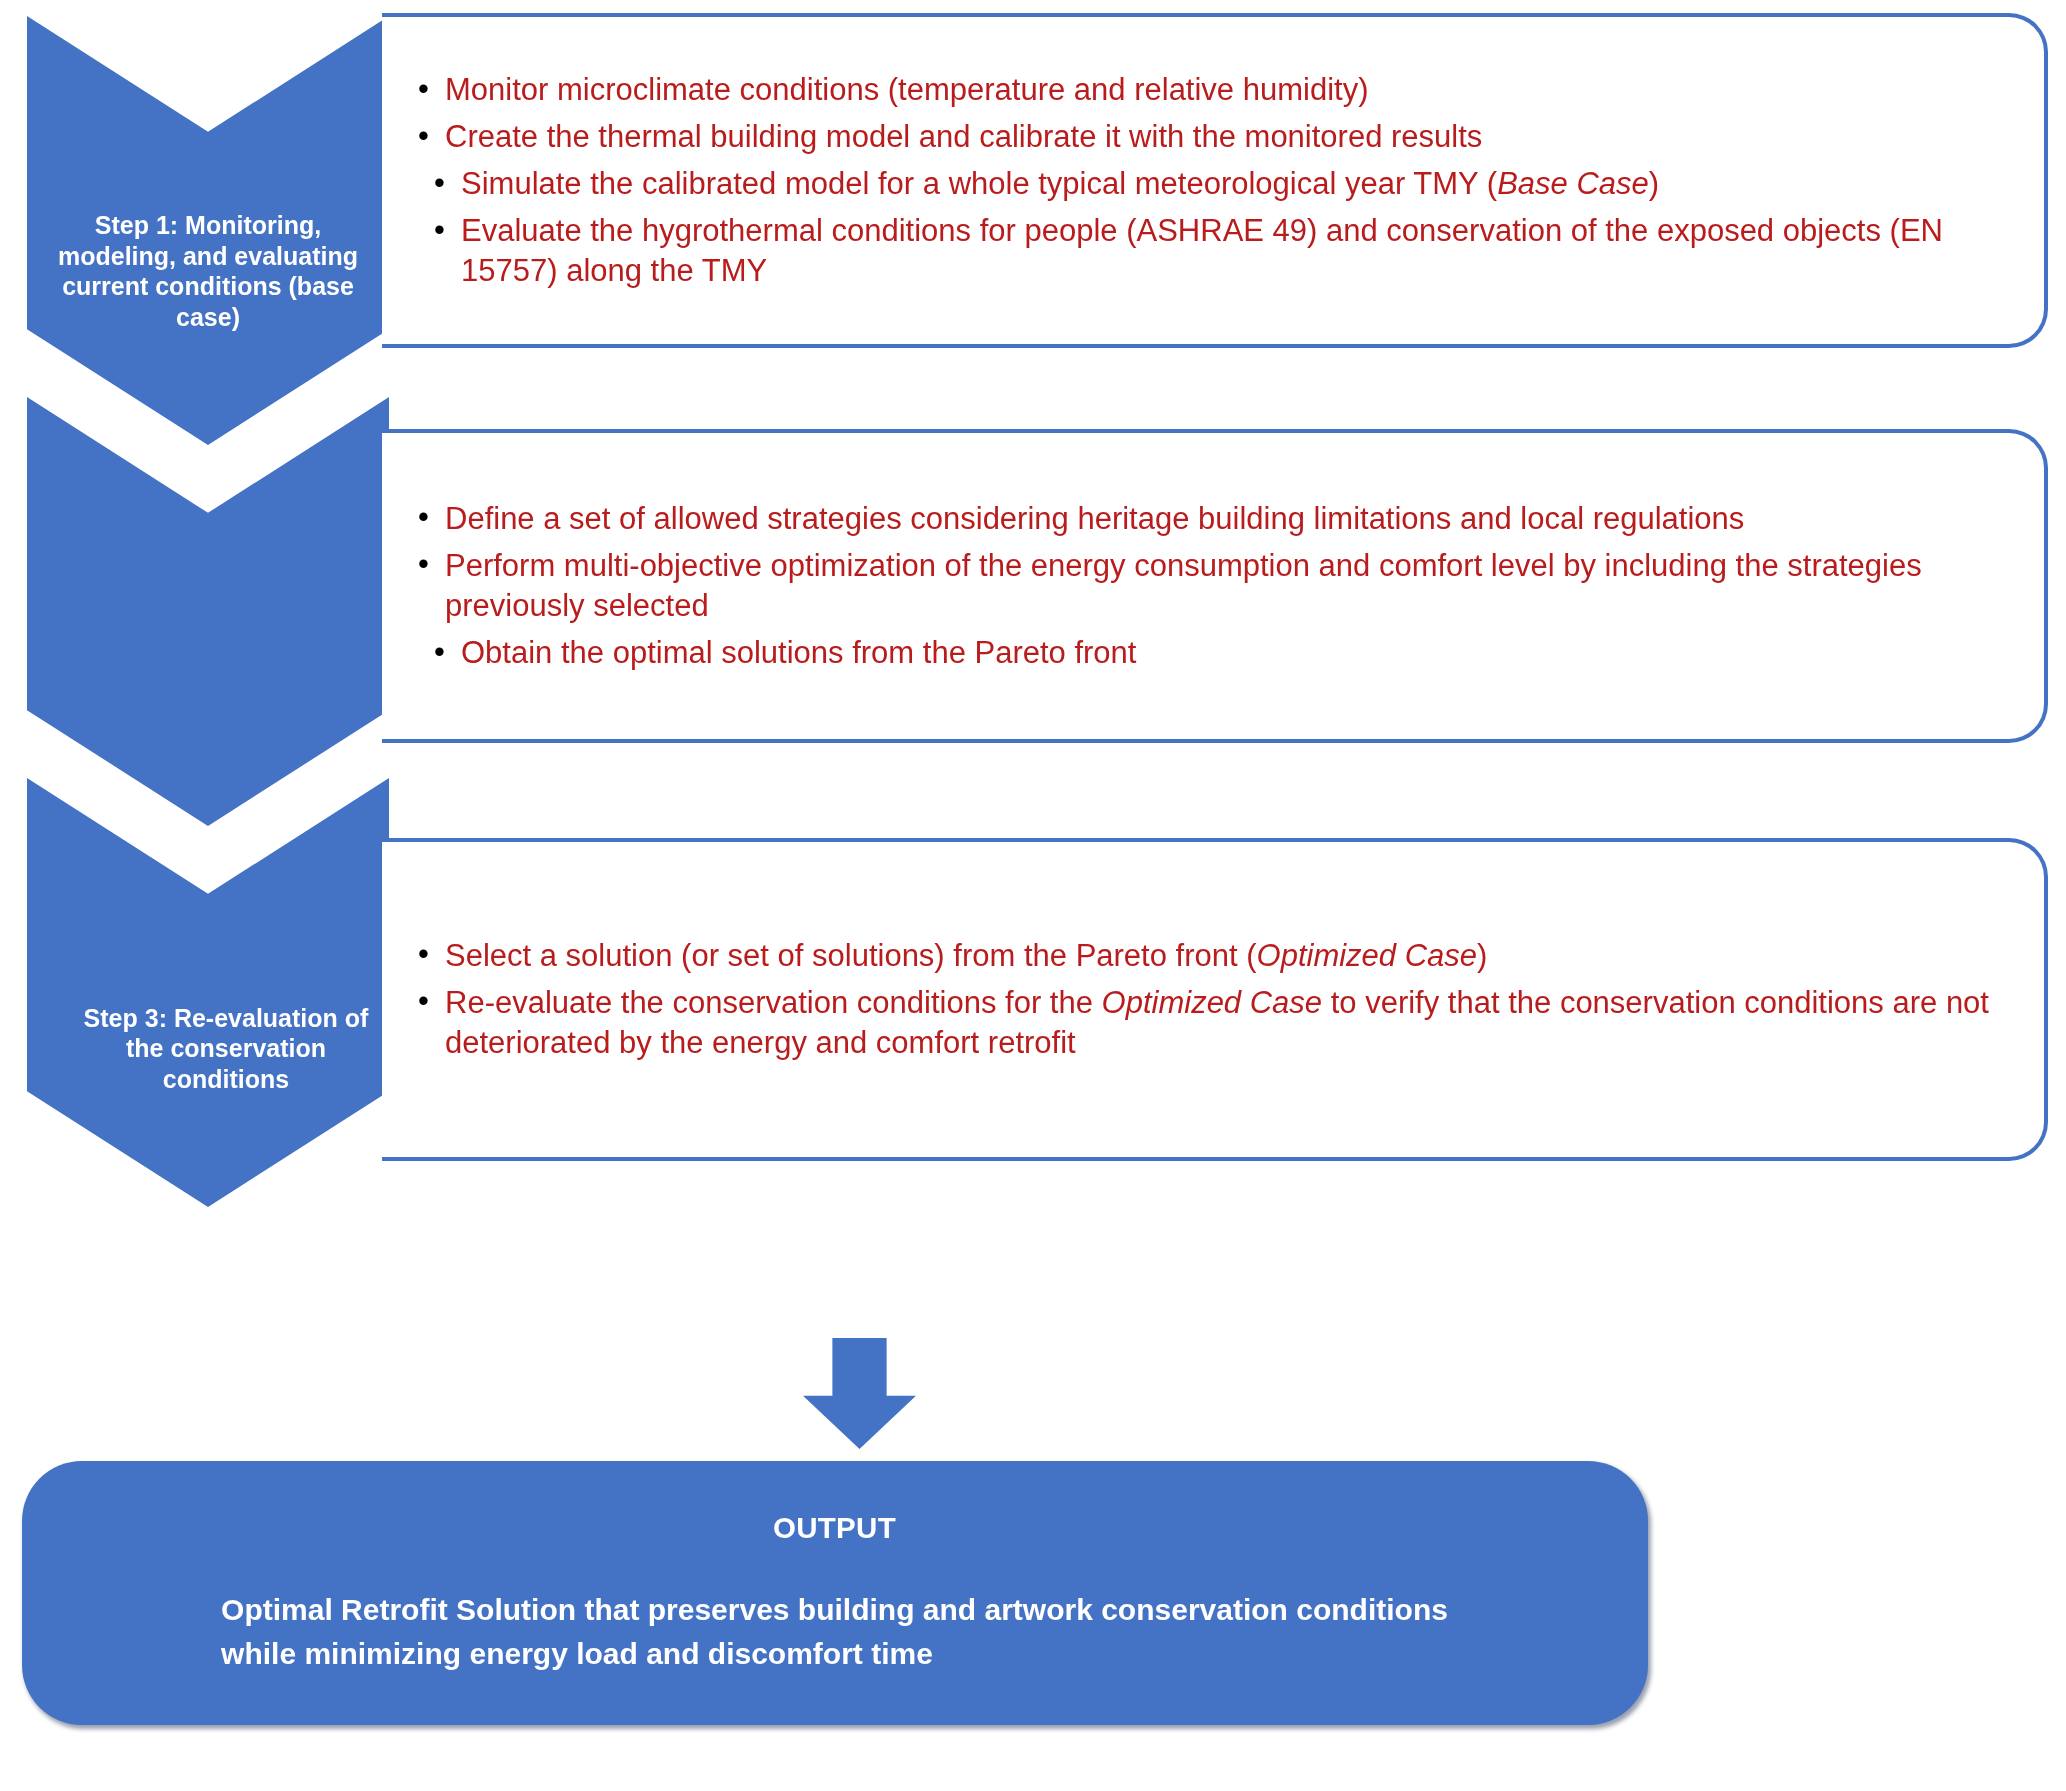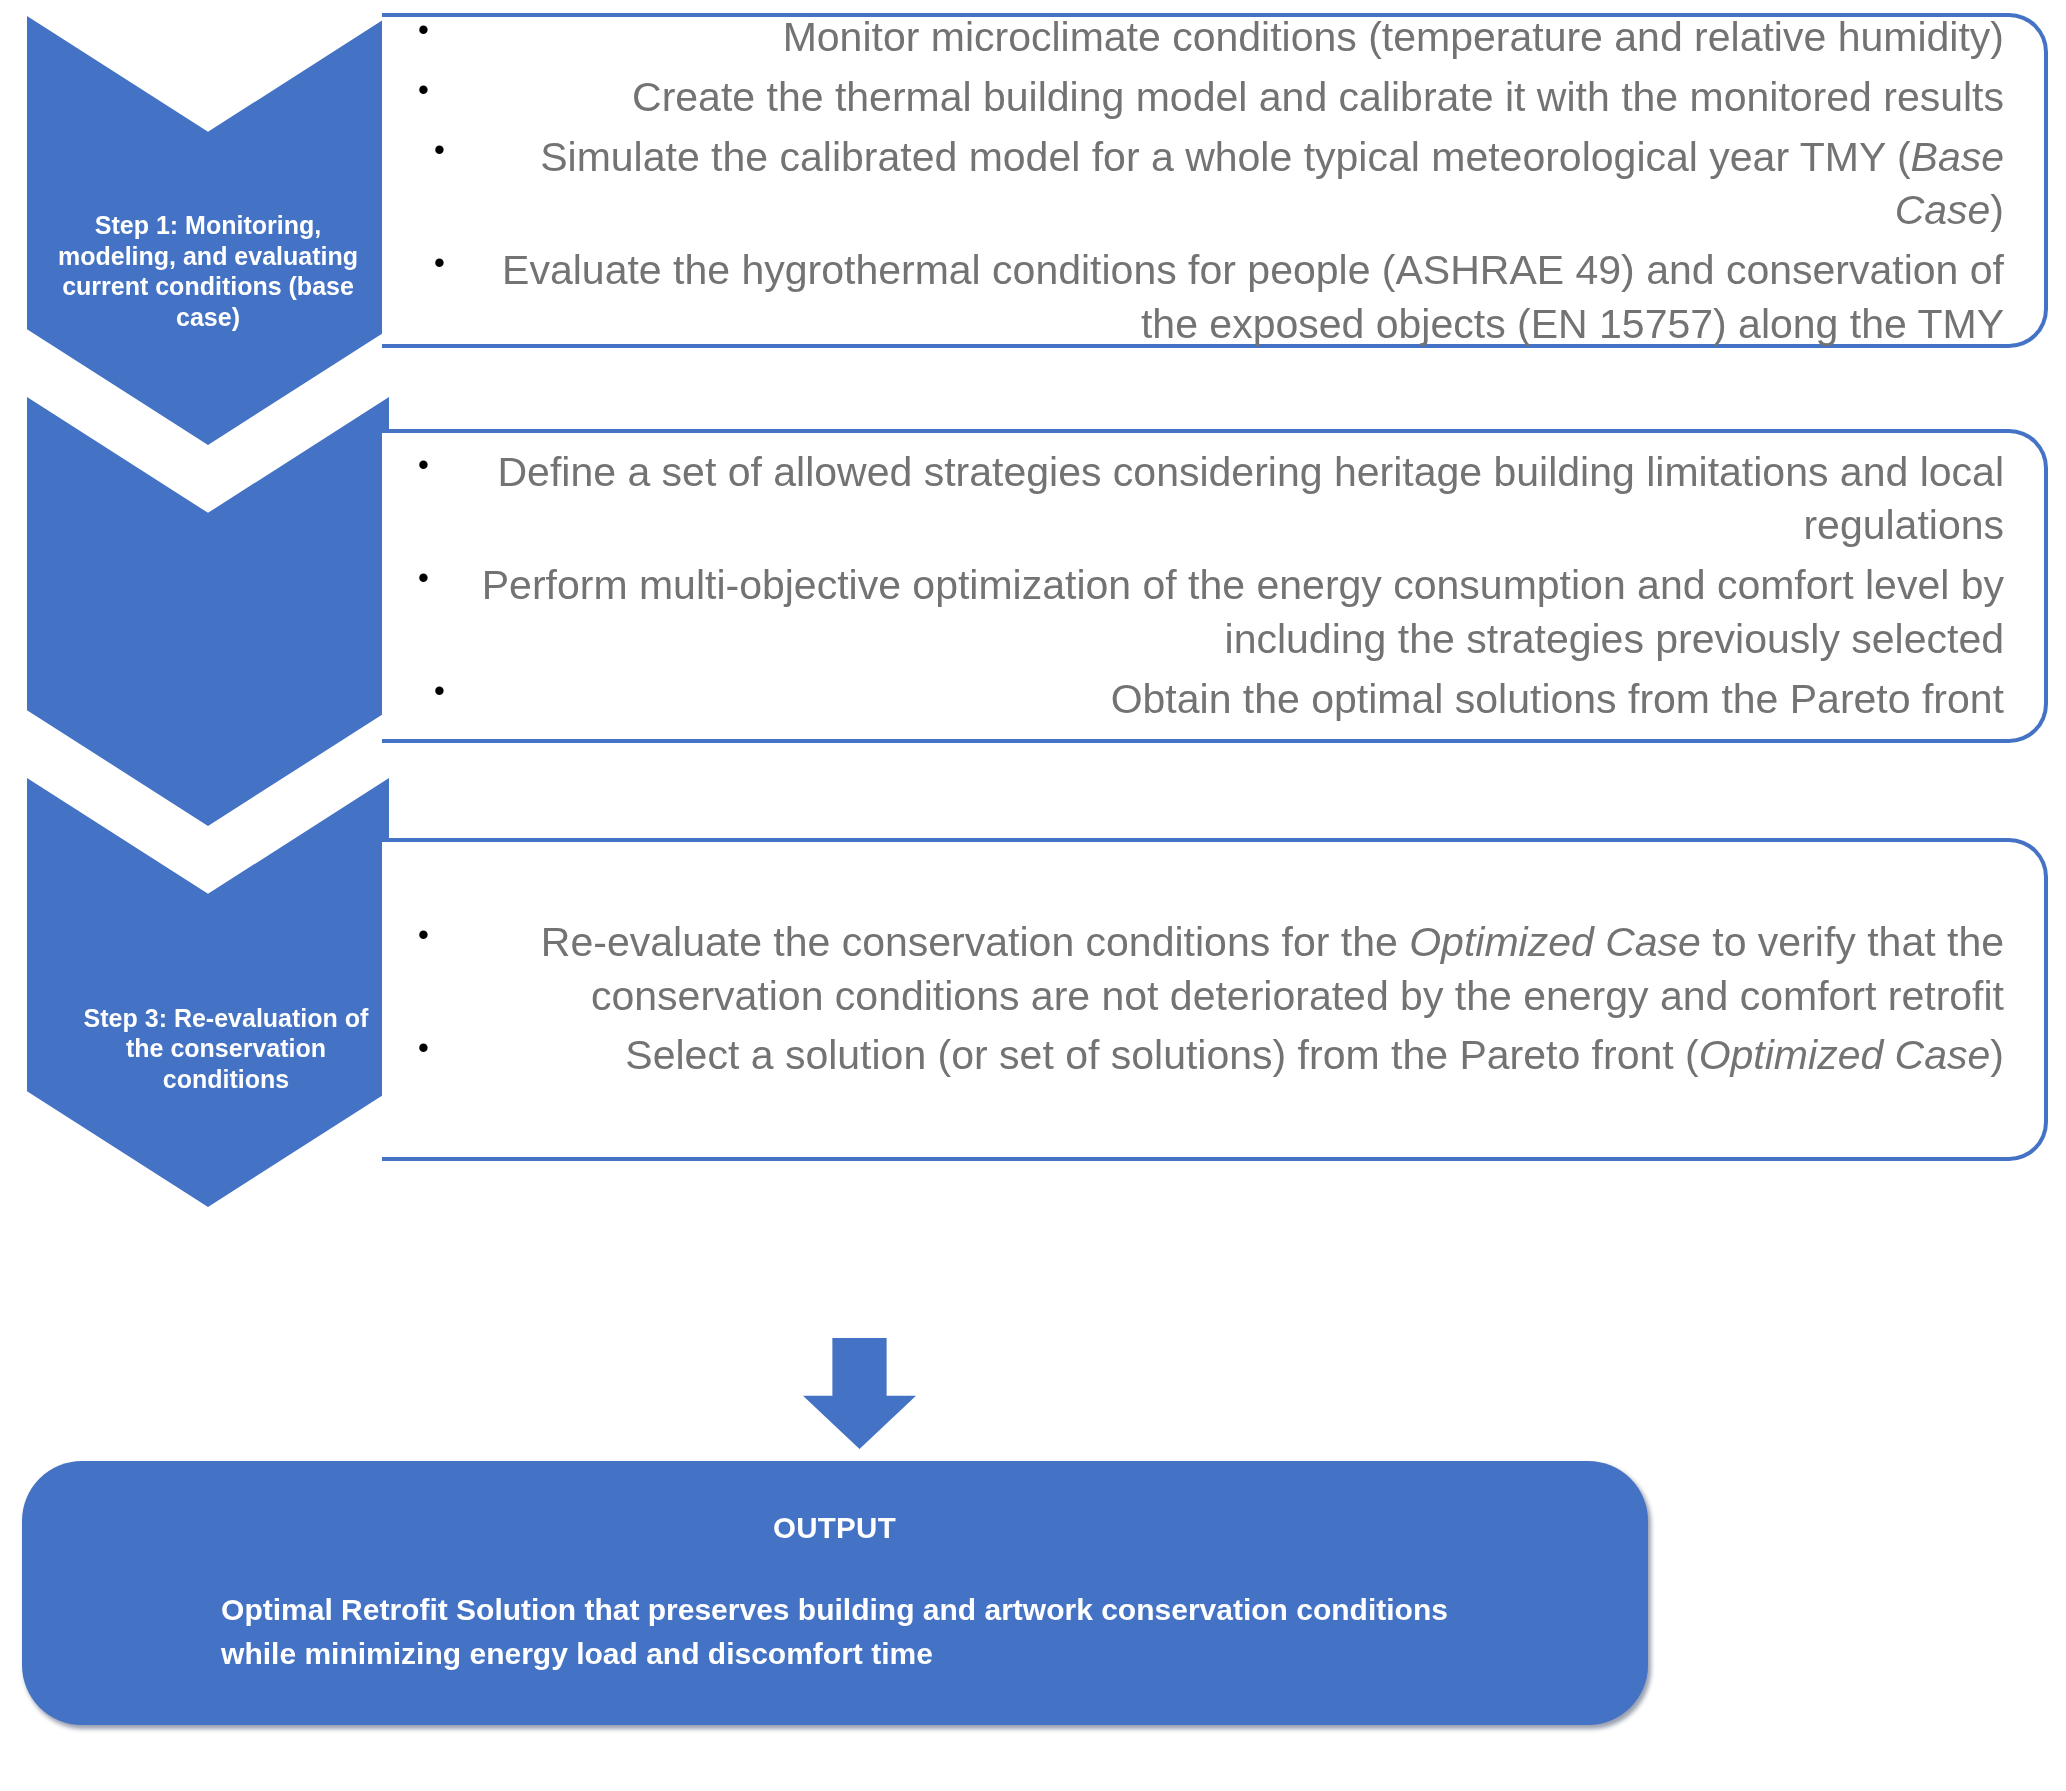--- a/index.html
+++ b/index.html
@@ -82,26 +82,25 @@
 
   ul.bullets {
     list-style: none;
     margin: 0;
     padding: 0 40px 0 32px;
     width: 100%;
     box-sizing: border-box;
   }
   ul.bullets li {
     position: relative;
-    font-size: 41px;
+    font-size: 31px;
     line-height: 1.30;
-    color: #737373;
+    color: #b91c1c;
     padding-left: 31px;
     margin: 0 0 6.7px 0;
-    text-align: right;
   }
   ul.bullets li:last-child { margin-bottom: 0; }
   ul.bullets li::before {
     content: "\2022";
     position: absolute;
     left: 4px;
     top: -1.3px;
     font-size: 31px;
     line-height: 1.30;
     color: #000000;
@@ -186,22 +185,22 @@
       </ul>
   </div>
 
   <div class="chevron" id="chevron3">
     <div class="chev-shape"></div>
     <div class="chev-label">Step 3: Re-evaluation of the conservation conditions</div>
   </div>
 
   <div class="contentbox" id="box3">
     <ul class="bullets">
+        <li>Select a solution (or set of solutions) from the Pareto front (<em class="it">Optimized Case</em>)</li>
         <li>Re-evaluate the conservation conditions for the <em class="it">Optimized Case</em> to verify that the conservation conditions are not deteriorated by the energy and comfort retrofit</li>
-        <li>Select a solution (or set of solutions) from the Pareto front (<em class="it">Optimized Case</em>)</li>
       </ul>
   </div>
 
   <div id="down-arrow"></div>
 
   <div id="output-box">
     <div id="output-title">OUTPUT</div>
     <div id="output-text">Optimal Retrofit Solution that preserves building and artwork conservation conditions
 while minimizing energy load and discomfort time</div>
   </div>

